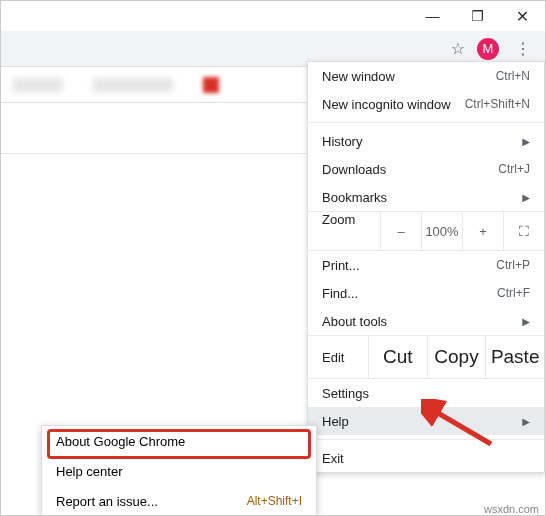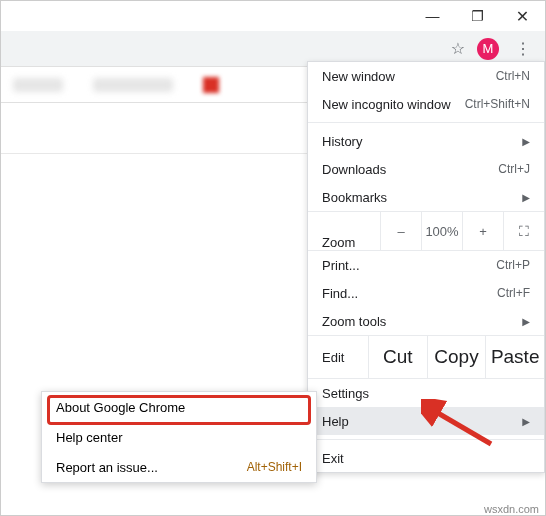--- a/index.html
+++ b/index.html
@@ -20,30 +20,30 @@
   .sep-line { height: 1px; background: #e8e8e8; margin-top: 50px; }
 
   .menu { position: absolute; top: 60px; right: 0; width: 238px; background: #fff; border: 1px solid #dadce0; box-shadow: 0 2px 6px rgba(0,0,0,.15); font-size: 13px; color: #202124; }
   .mi { display: flex; align-items: center; justify-content: space-between; padding: 6px 14px; height: 28px; position: relative; }
   .mi .lbl {}
   .mi .sc { color: #5f6368; font-size: 12px; }
   .mi .arr { color: #5f6368; font-size: 10px; margin-left: auto; }
   .sep { height: 1px; background: #e8eaed; margin: 4px 0; }
   .highlight { background: #e8eaed !important; }
 
-  .zoom-row { display: flex; align-items: flex-end; height: 40px; border-top: 1px solid #e8eaed; border-bottom: 1px solid #e8eaed; }
+  .zoom-row { display: flex; align-items: flex-start; height: 40px; border-top: 1px solid #e8eaed; border-bottom: 1px solid #e8eaed; }
   .zoom-row .zlabel { width: 72px; padding-left: 14px; }
   .zoom-row .zcell { flex: 1; height: 100%; display: flex; align-items: center; justify-content: center; border-left: 1px solid #e8eaed; color: #5f6368; font-size: 13px; }
   .zoom-row .zcell.full { font-size: 14px; }
 
   .edit-row { display: flex; align-items: center; height: 44px; border-top: 1px solid #e8eaed; border-bottom: 1px solid #e8eaed; }
   .edit-row .elabel { width: 60px; padding-left: 14px; }
   .edit-row .ecell { flex: 1; height: 100%; display: flex; align-items: center; justify-content: center; border-left: 1px solid #e8eaed; font-size: 19px; }
 
-  .submenu { position: absolute; top: 390px; left: 40px; width: 276px; background: #fff; border: 1px solid #dadce0; box-shadow: 0 2px 8px rgba(0,0,0,.2); font-size: 13px; }
+  .submenu { position: absolute; top: 424px; left: 40px; width: 276px; background: #fff; border: 1px solid #dadce0; box-shadow: 0 2px 8px rgba(0,0,0,.2); font-size: 13px; }
   .smi { display: flex; align-items: center; justify-content: space-between; padding: 7px 14px; height: 30px; }
   .red-box { border: 3px solid #d93025; border-radius: 4px; position: absolute; top: 3px; left: 5px; right: 5px; height: 30px; pointer-events: none; }
 
   .arrow-svg { position: absolute; top: 398px; left: 420px; pointer-events: none; }
 
   .watermark { position: absolute; bottom: 0; right: 6px; font-size: 11px; color: #888; }
 </style>
 </head>
 <body>
 
@@ -108,21 +108,21 @@
   </div>
   <div class="mi">
       <span class="lbl">Print...</span>
       <span class="sc">Ctrl+P</span>
     </div>
   <div class="mi">
       <span class="lbl">Find...</span>
       <span class="sc">Ctrl+F</span>
     </div>
   <div class="mi">
-      <span class="lbl">Zoom tools</span>
+      <span class="lbl">About tools</span>
       <span class="arr">▶</span>
     </div>
   <div class="edit-row">
     <div class="elabel">Edit</div>
     <div class="ecell">Cut</div>
     <div class="ecell">Copy</div>
     <div class="ecell">Paste</div>
   </div>
   <div class="mi">
       <span class="lbl">Settings</span>

